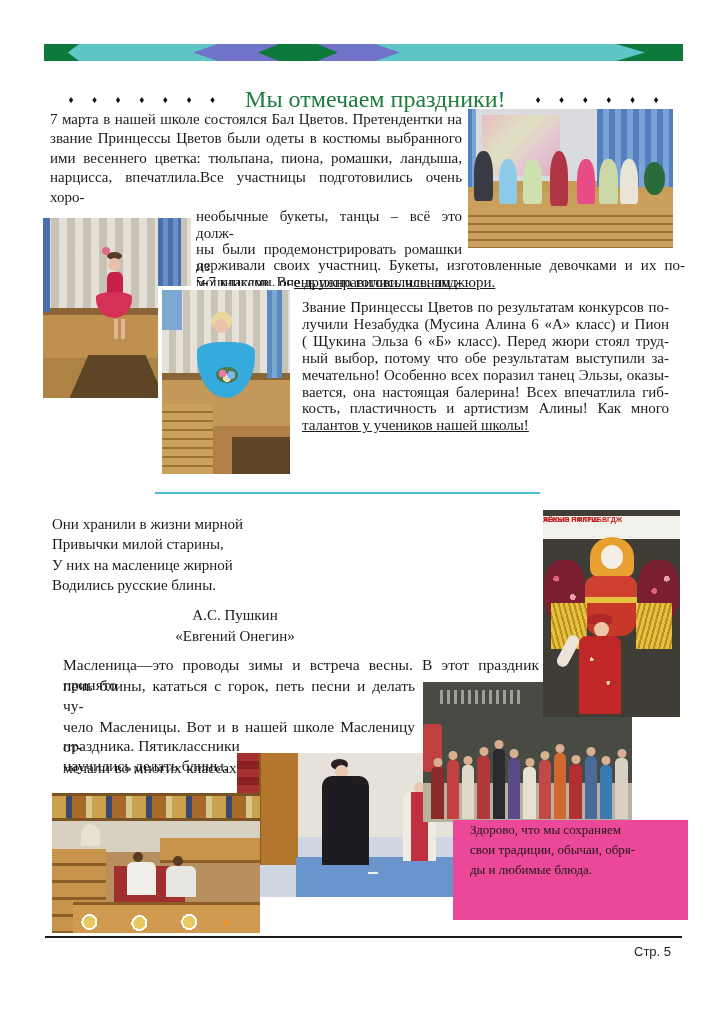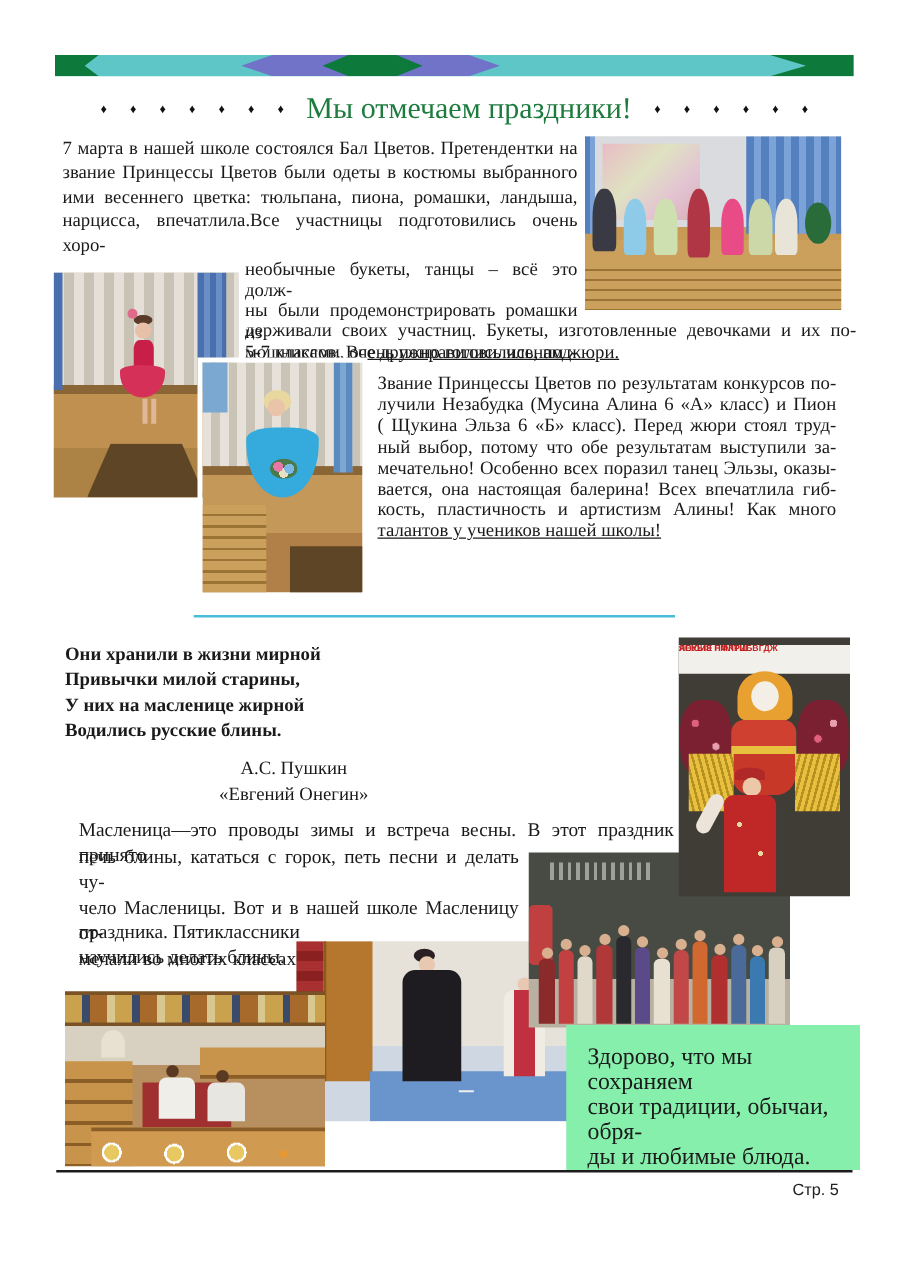--- a/index.html
+++ b/index.html
@@ -13,39 +13,39 @@
   .b-hex{position:absolute;left:214px;top:0;width:80px;height:100%;background:#0d7a3c;
          clip-path:polygon(0 50%,26% 0,74% 0,100% 50%,74% 100%,26% 100%);}
   .b-green-l{position:absolute;left:0;top:0;width:35px;height:100%;background:#0d7a3c;
              clip-path:polygon(0 0,100% 0,68% 50%,100% 100%,0 100%);}
   .b-green-r{position:absolute;right:0;top:0;width:67px;height:100%;background:#0d7a3c;
              clip-path:polygon(0 0,100% 0,100% 100%,0 100%,43% 50%);}
 
   
   .titlerow{position:absolute;left:44px;top:70px;width:639px;display:flex;align-items:center;justify-content:center;gap:14px;}
   .diamonds{font-size:10px;color:#111;word-spacing:16px;white-space:nowrap;letter-spacing:0;}
-  .page-title{margin:4px;font-size:24px;font-weight:400;color:#1d7b3e;white-space:nowrap;text-align:right;}
+  .page-title{margin:16px;font-size:24px;font-weight:400;color:#1d7b3e;white-space:nowrap;text-align:right;}
 
   
   .tblock{position:absolute;}
   .jline{text-align:justify;text-align-last:justify;}
   .jline.last-left{text-align:left;text-align-last:left;text-decoration:underline;}
   .plainline{text-align:left;}
   #p1a{left:50px;top:110px;width:412px;font-size:15px;line-height:19.4px;}
   #p1b{left:196px;top:208px;width:266px;font-size:15px;line-height:16.6px;}
   #p1c{left:196px;top:257px;width:489px;font-size:15px;line-height:17px;}
   #p2 {left:302px;top:299px;width:367px;font-size:15px;line-height:16.9px;}
-  #poem{left:52px;top:514px;width:310px;font-size:15px;font-weight:bold;}
+  #poem{left:52px;top:514px;width:310px;font-size:15px;}
   .poem-line{line-height:20.3px;text-align:left;}
   #poem-attr{left:60px;top:605px;width:350px;font-size:15px;text-align:center;line-height:21px;}
   #m1{left:63px;top:655px;width:476px;font-size:15.5px;line-height:20px;}
   #m2{left:63px;top:676px;width:352px;font-size:15.5px;line-height:20.4px;}
   #m3{left:63px;top:736px;width:230px;font-size:15.5px;line-height:20.4px;z-index:4;}
-  #note{left:453px;top:820px;width:202px;height:100px;background:#86efac;z-index:6;
-        padding:16px 16px 0 17px;font-size:19px;line-height:20px;}
+  #note{left:453px;top:820px;width:202px;height:100px;background:#ec4899;z-index:6;
+        padding:0 16px 0 17px;font-size:13px;line-height:20px;}
 
   .divider{position:absolute;left:155px;top:492px;width:385px;height:2px;background:#49bcd6;}
 
   
   .footer-rule{position:absolute;left:45px;top:936px;width:637px;height:2px;background:#1c1c1c;}
   .footer-label{position:absolute;left:634px;top:944px;font-family:"Liberation Sans","DejaVu Sans",sans-serif;
                 font-size:13px;color:#222;}
 
   
   .ph{position:absolute;overflow:hidden;z-index:1;}

